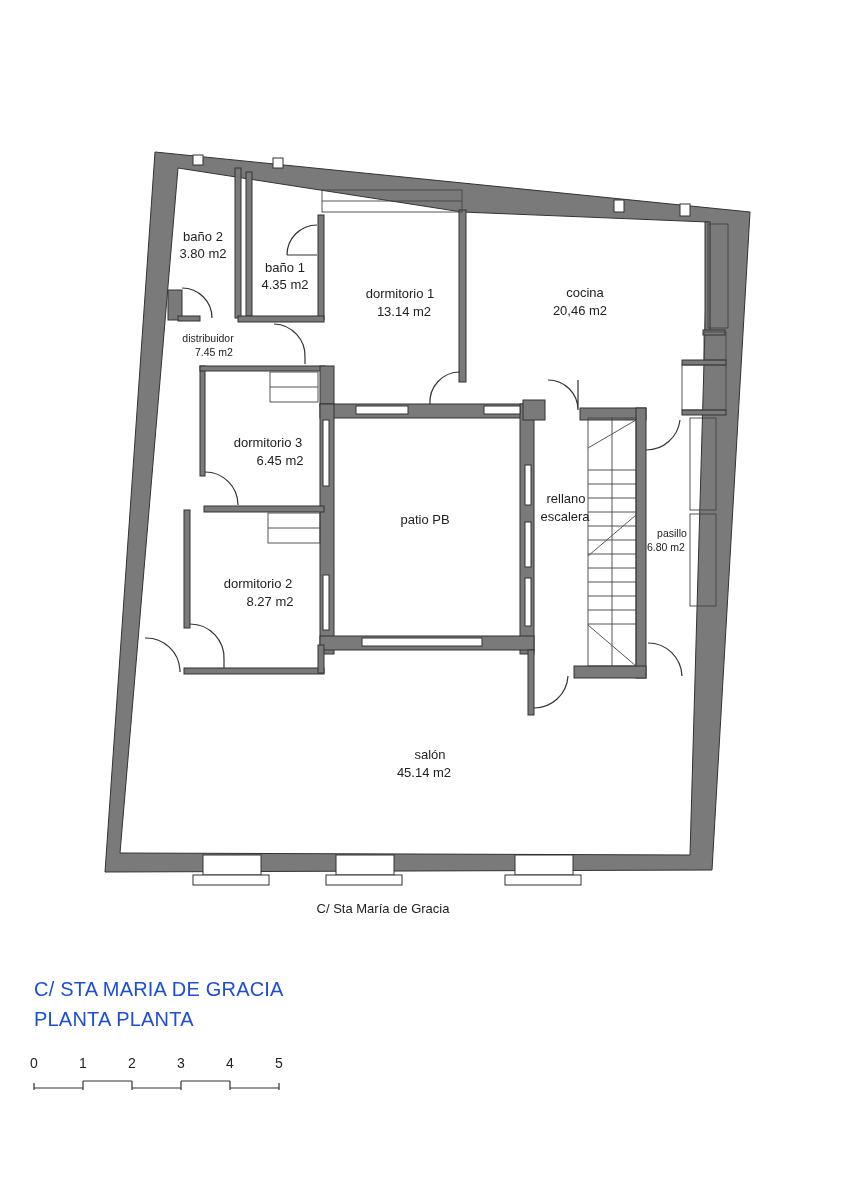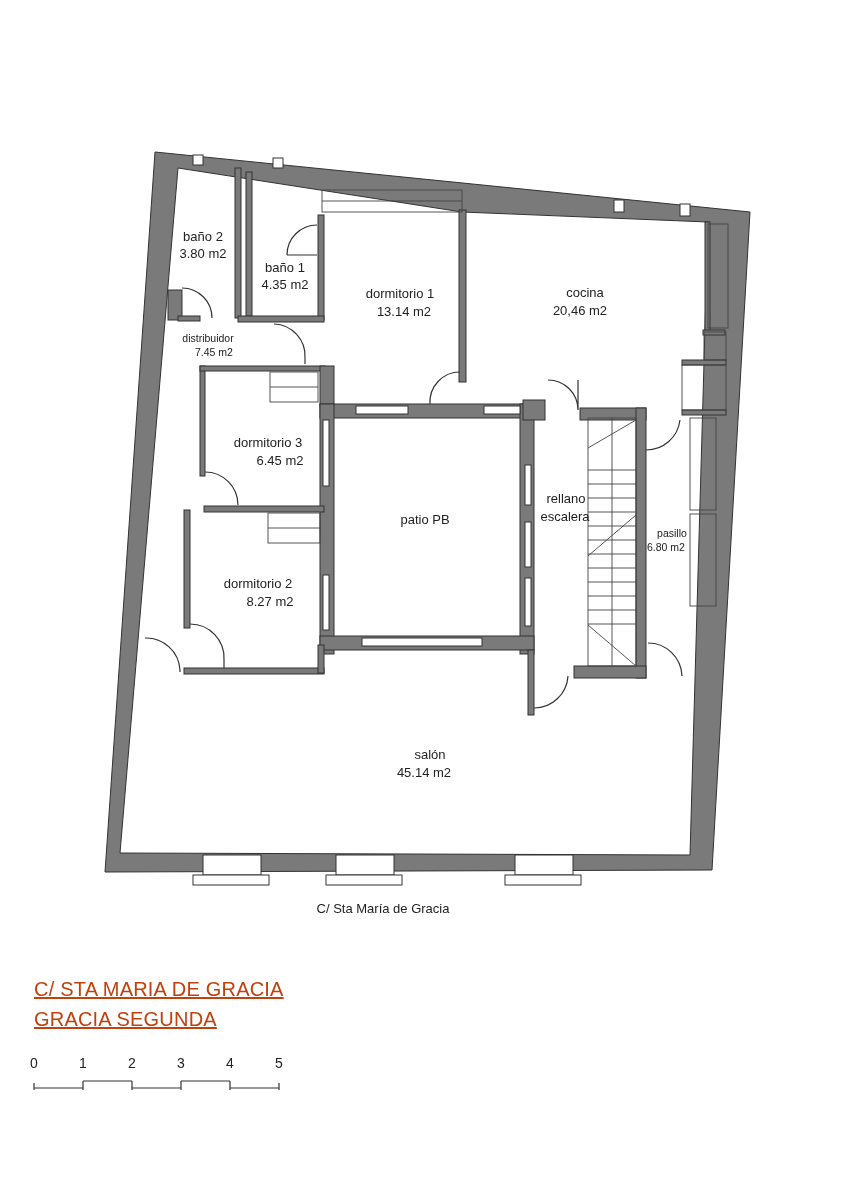--- a/index.html
+++ b/index.html
@@ -6,21 +6,21 @@
   body { width: 847px; height: 1200px; position: relative; overflow: hidden;
          font-family: "Liberation Sans", sans-serif; color: #222; }
   svg.plan { position: absolute; left: 0; top: 0; }
   .wall { fill: #7a7a7a; stroke: #333; stroke-width: 1; }
   .line { stroke: #333; fill: none; stroke-width: 1.2; }
   .thin { stroke: #444; fill: none; stroke-width: 0.9; }
   .win { fill: #fff; stroke: #333; stroke-width: 1; }
   .room-label { font-size: 13px; fill: #222; }
   .room-label-small { font-size: 10.5px; fill: #222; }
   .street { font-size: 13px; fill: #222; }
-  .title { position: absolute; left: 34px; font-size: 20px; color: #c2410c; letter-spacing: 0.2px; text-decoration: underline; }
+  .title { position: absolute; left: 34px; font-size: 20px; color: #1d4ed8; letter-spacing: 0.2px; }
   .title.l1 { top: 978px; }
   .title.l2 { top: 1008px; }
   .scale { position: absolute; left: 30px; top: 1055px; width: 260px; height: 40px; }
   .tick-label { position: absolute; top: 0; font-size: 14px; color: #222; transform: translateX(-50%); }
 </style>
 </head>
 <body>
 
 <svg class="plan" width="847" height="960" viewBox="0 0 847 960" xmlns="http://www.w3.org/2000/svg">
 
@@ -160,21 +160,21 @@
     <text class="room-label" text-anchor="middle" x="270" y="606">8.27 m2</text>
 
     <text class="room-label" text-anchor="middle" x="430" y="759">salón</text>
     <text class="room-label" text-anchor="middle" x="424" y="777">45.14 m2</text>
   </g>
 
   <text class="street" text-anchor="middle" x="383" y="913">C/ Sta María de Gracia</text>
 </svg>
 
 <div class="title l1">C/ STA MARIA DE GRACIA</div>
-<div class="title l2">GRACIA SEGUNDA</div>
+<div class="title l2">PLANTA PLANTA</div>
 
 <div class="scale">
   <span class="tick-label" style="left:4px">0</span>
   <span class="tick-label" style="left:53px">1</span>
   <span class="tick-label" style="left:102px">2</span>
   <span class="tick-label" style="left:151px">3</span>
   <span class="tick-label" style="left:200px">4</span>
   <span class="tick-label" style="left:249px">5</span>
   <svg width="260" height="40" style="position:absolute;left:0;top:0">
     <path d="M4,28 L4,35 M4,33 L53,33 M53,26 L53,35 M53,26 L102,26 M102,26 L102,35 M102,33 L151,33 M151,26 L151,35 M151,26 L200,26 M200,26 L200,35 M200,33 L249,33 M249,28 L249,35" stroke="#333" stroke-width="1.2" fill="none"></path>

